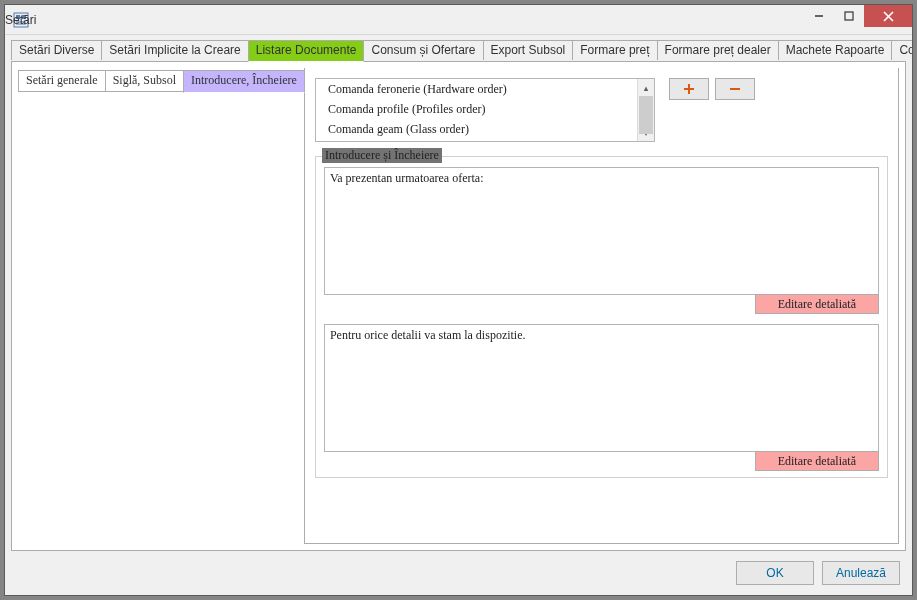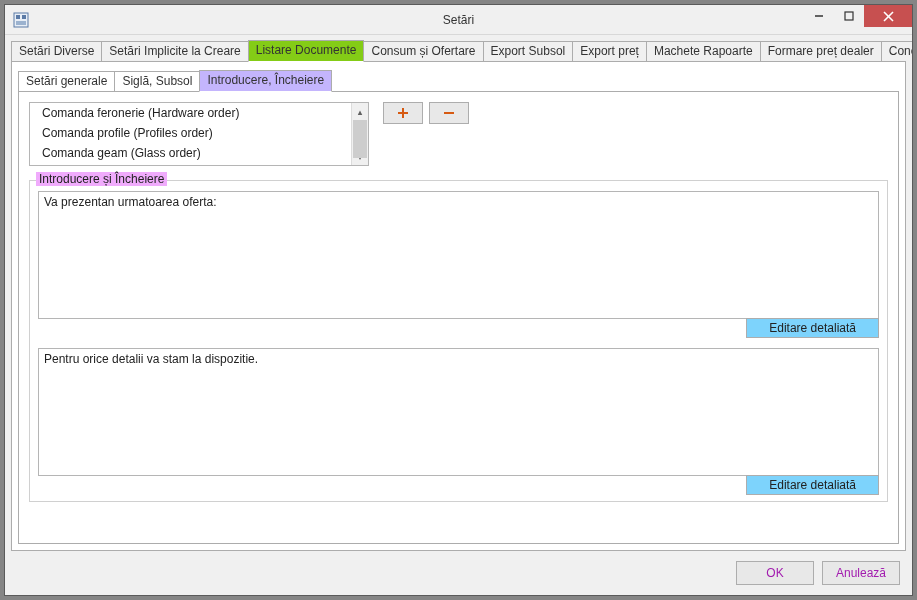--- a/index.html
+++ b/index.html
@@ -35,21 +35,21 @@
   .titlebar .app-icon {
     width: 16px;
     height: 16px;
     margin-left: 8px;
     display: inline-block;
   }
   .titlebar .title {
     position: absolute;
     left: 0;
     right: 0;
-    text-align: center;
+    text-align: left;
     color: #333;
     font-size: 12px;
     pointer-events: none;
   }
   .win-controls {
     position: absolute;
     right: 0;
     top: 0;
     height: 22px;
     display: flex;
@@ -72,21 +72,21 @@
   .win-btn svg { display:block; }
   .content {
     flex: 1;
     padding: 5px 6px 6px 6px;
     display: flex;
     flex-direction: column;
     overflow: hidden;
   }
   .tabstrip {
     display: flex;
-    align-items: center;
+    align-items: flex-start;
     height: 22px;
     position: relative;
   }
   .tabstrip.main { border-bottom: 1px solid #acacac; }
   .tab {
     border: 1px solid #acacac;
     border-bottom: none;
     background: #f0f0f0;
     padding: 2px 7px 3px 7px;
     font-size: 12px;
@@ -102,22 +102,22 @@
     margin-bottom: -1px;
     border-bottom: 1px solid #fff;
   }
   .tab-panel {
     background: #fff;
     border: 1px solid #acacac;
     border-top: none;
     flex: 1;
     padding: 6px 6px;
     display: flex;
-    flex-direction: column;
-    overflow: hidden;
+    overflow: hidden;
+    font-family: Liberation Serif, serif;
   }
   .subtab-panel {
     background: #fff;
     border: 1px solid #acacac;
     border-top: none;
     flex: 1;
     padding: 10px 10px 6px 10px;
     display: flex;
     flex-direction: column;
     overflow: hidden;
@@ -198,62 +198,62 @@
     position: relative;
     padding: 10px 8px 6px 8px;
     display: flex;
     flex-direction: column;
     gap: 10px;
   }
   .fieldset-legend {
     position: absolute;
     top: -9px;
     left: 6px;
-    background: #f0abfc;
+    background: #737373;
     padding: 0 3px;
     font-size: 12px;
     color: #222;
   }
   .text-block { display: flex; flex-direction: column; }
   .textarea-like {
     border: 1px solid #b5b5b5;
     background: #fff;
     height: 128px;
     padding: 3px 5px;
     font-size: 12px;
     color: #222;
     overflow: hidden;
     resize: none;
     font-family: inherit;
   }
   .edit-btn-row { display:flex; justify-content:flex-end; margin-top:-1px;}
   .edit-btn {
     border: 1px solid #adadad;
-    background: #7dd3fc;
+    background: #fca5a5;
     padding: 1px 22px;
     font-size: 12px;
     color: #222;
     height: 20px;
     line-height: 16px;
     min-width: 120px;
     text-align: center;
   }
   .dialog-buttons {
     display: flex;
     justify-content: flex-end;
     gap: 8px;
     padding: 10px 6px 4px 0;
   }
   .dlg-btn {
     min-width: 78px;
     height: 24px;
     border: 1px solid #adadad;
     background: #e8e8e8;
     font-size: 12px;
-    color: #a21caf;
+    color: #0369a1;
     text-align: center;
     line-height: 22px;
   }
 </style>
 </head>
 <body>
 
 <div class="window">
 
   <div class="titlebar">
@@ -287,23 +287,23 @@
   </div>
 
   <div class="content">
 
     <div class="tabstrip main">
       <div class="tab">Setări Diverse</div>
       <div class="tab">Setări Implicite la Creare</div>
       <div class="tab active">Listare Documente</div>
       <div class="tab">Consum și Ofertare</div>
       <div class="tab">Export Subsol</div>
-      <div class="tab">Export preț</div>
+      <div class="tab">Formare preț</div>
+      <div class="tab">Formare preț dealer</div>
       <div class="tab">Machete Rapoarte</div>
-      <div class="tab">Formare preț dealer</div>
       <div class="tab">Conectarea la d</div>
 
     </div>
 
     <div class="tab-panel">
 
       <div class="tabstrip sub">
         <div class="tab">Setări generale</div>
         <div class="tab">Siglă, Subsol</div>
         <div class="tab active">Introducere, Încheiere</div>

